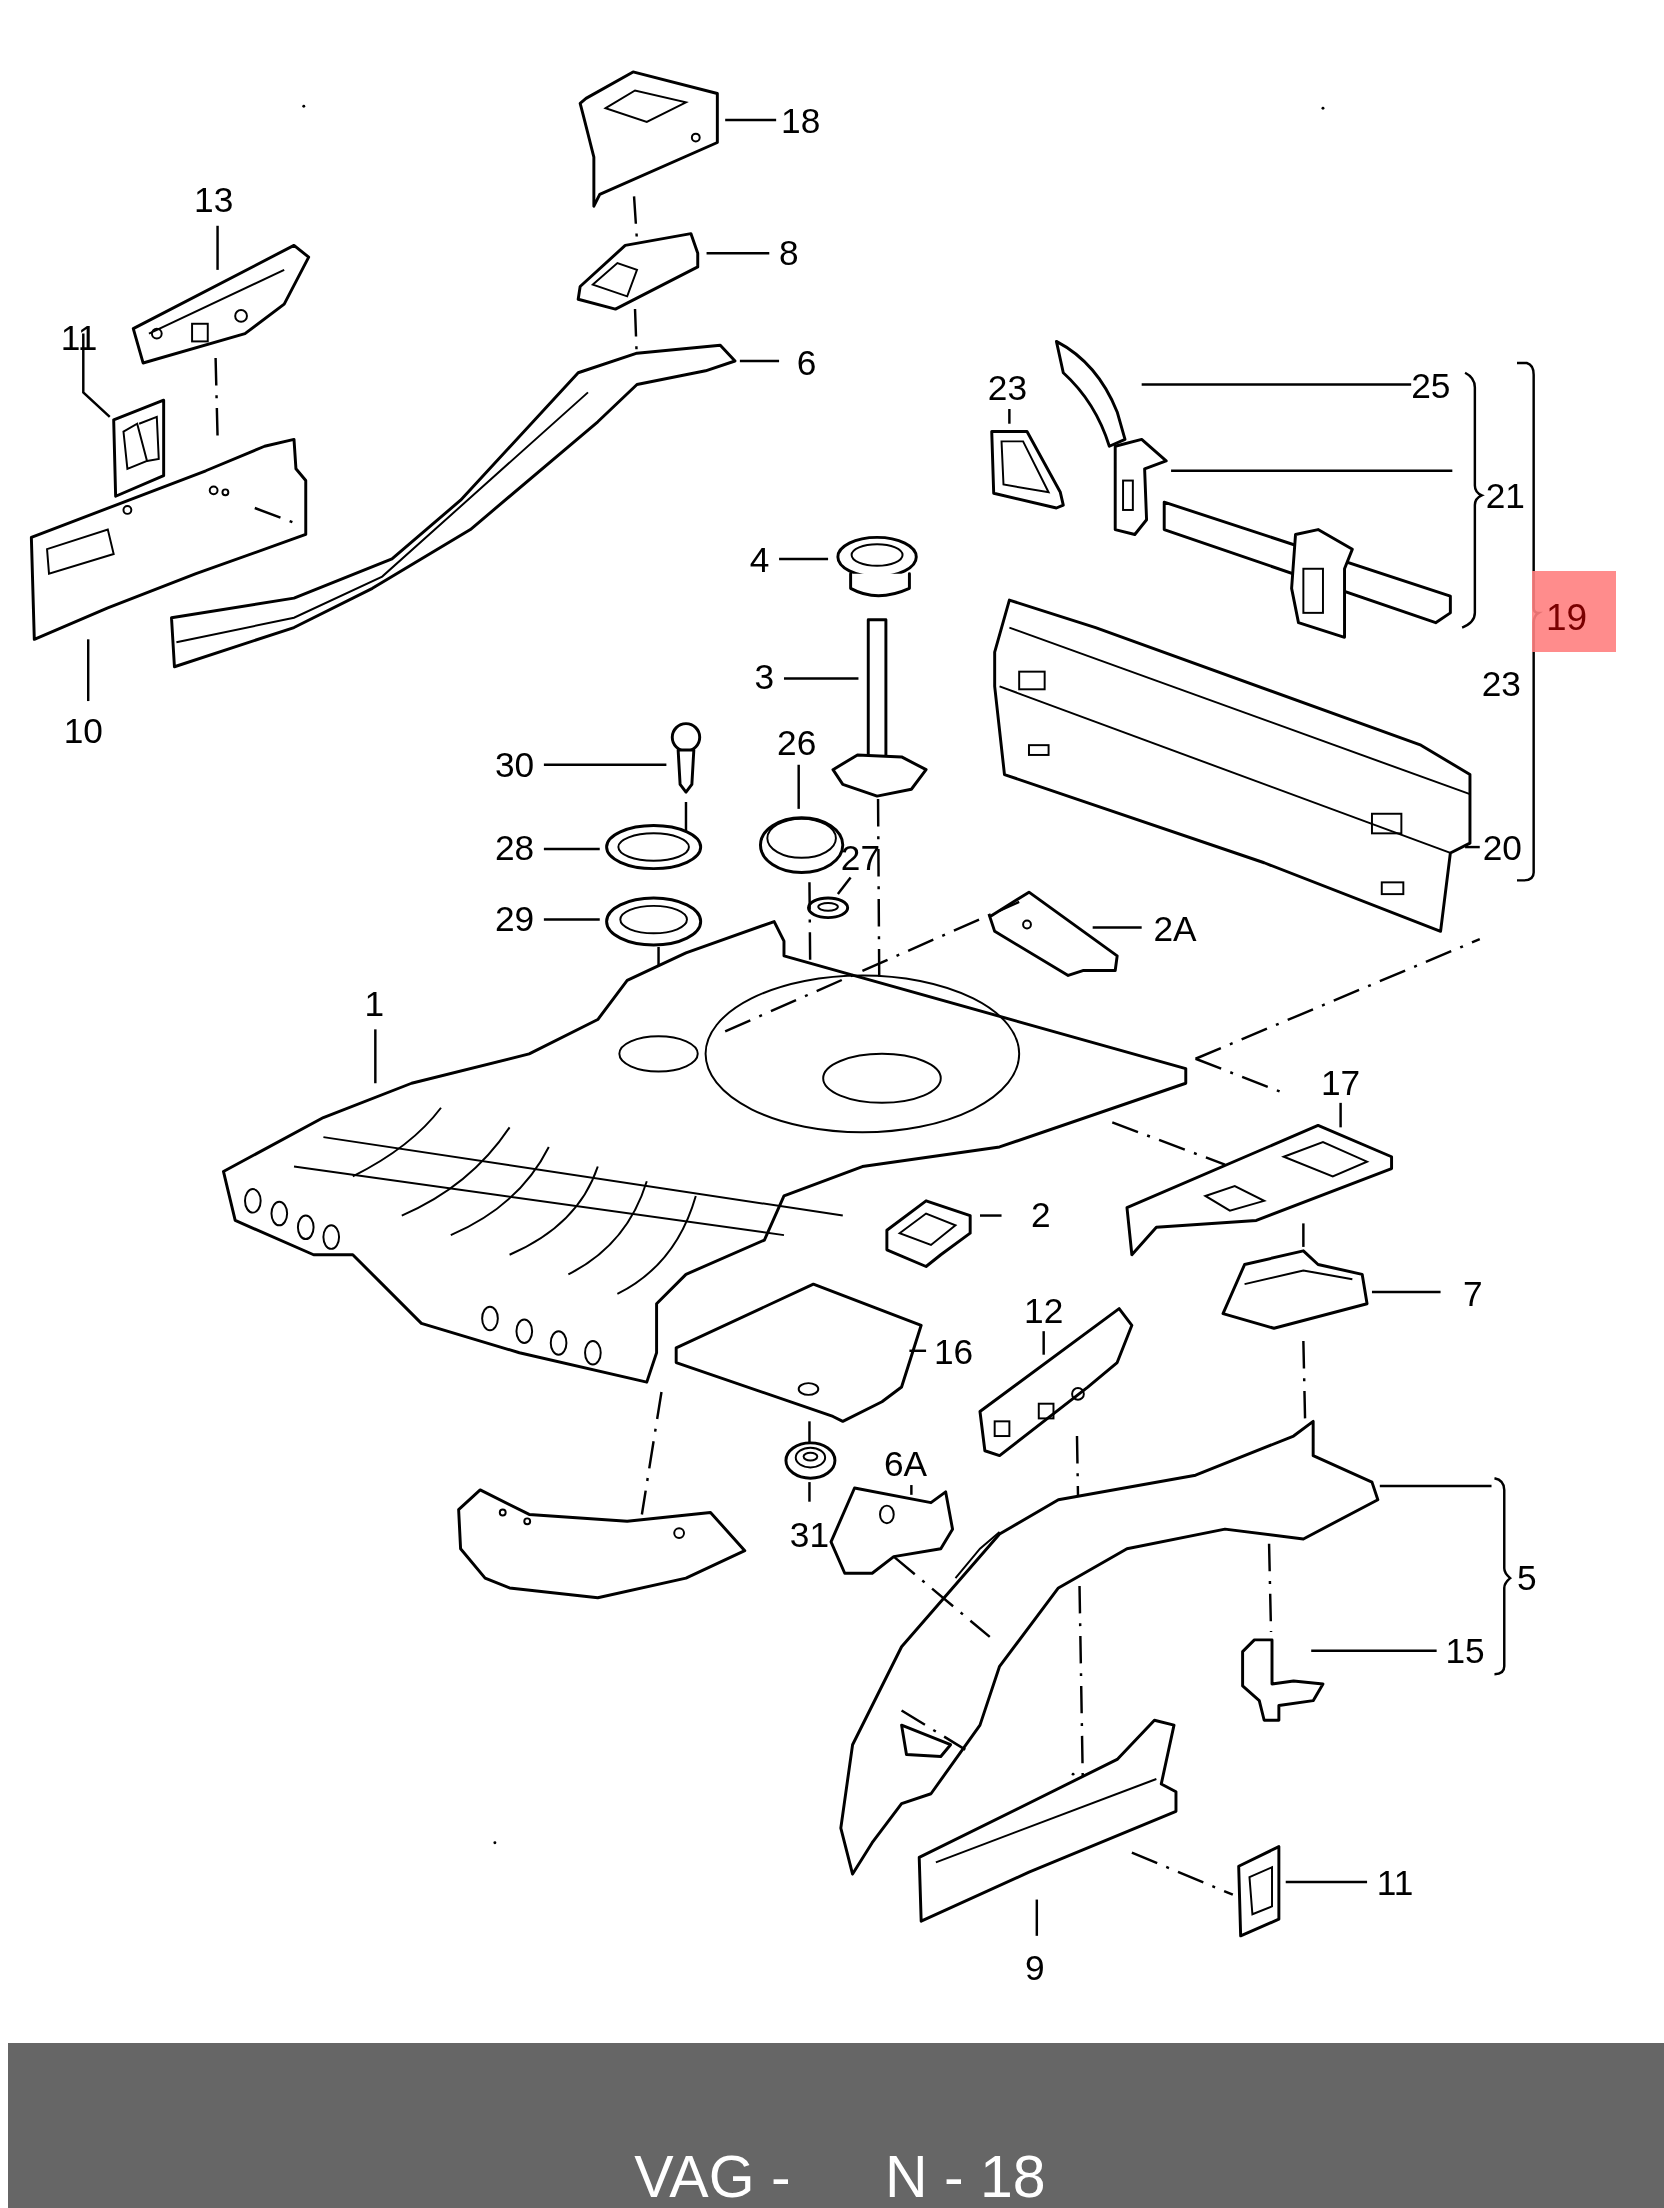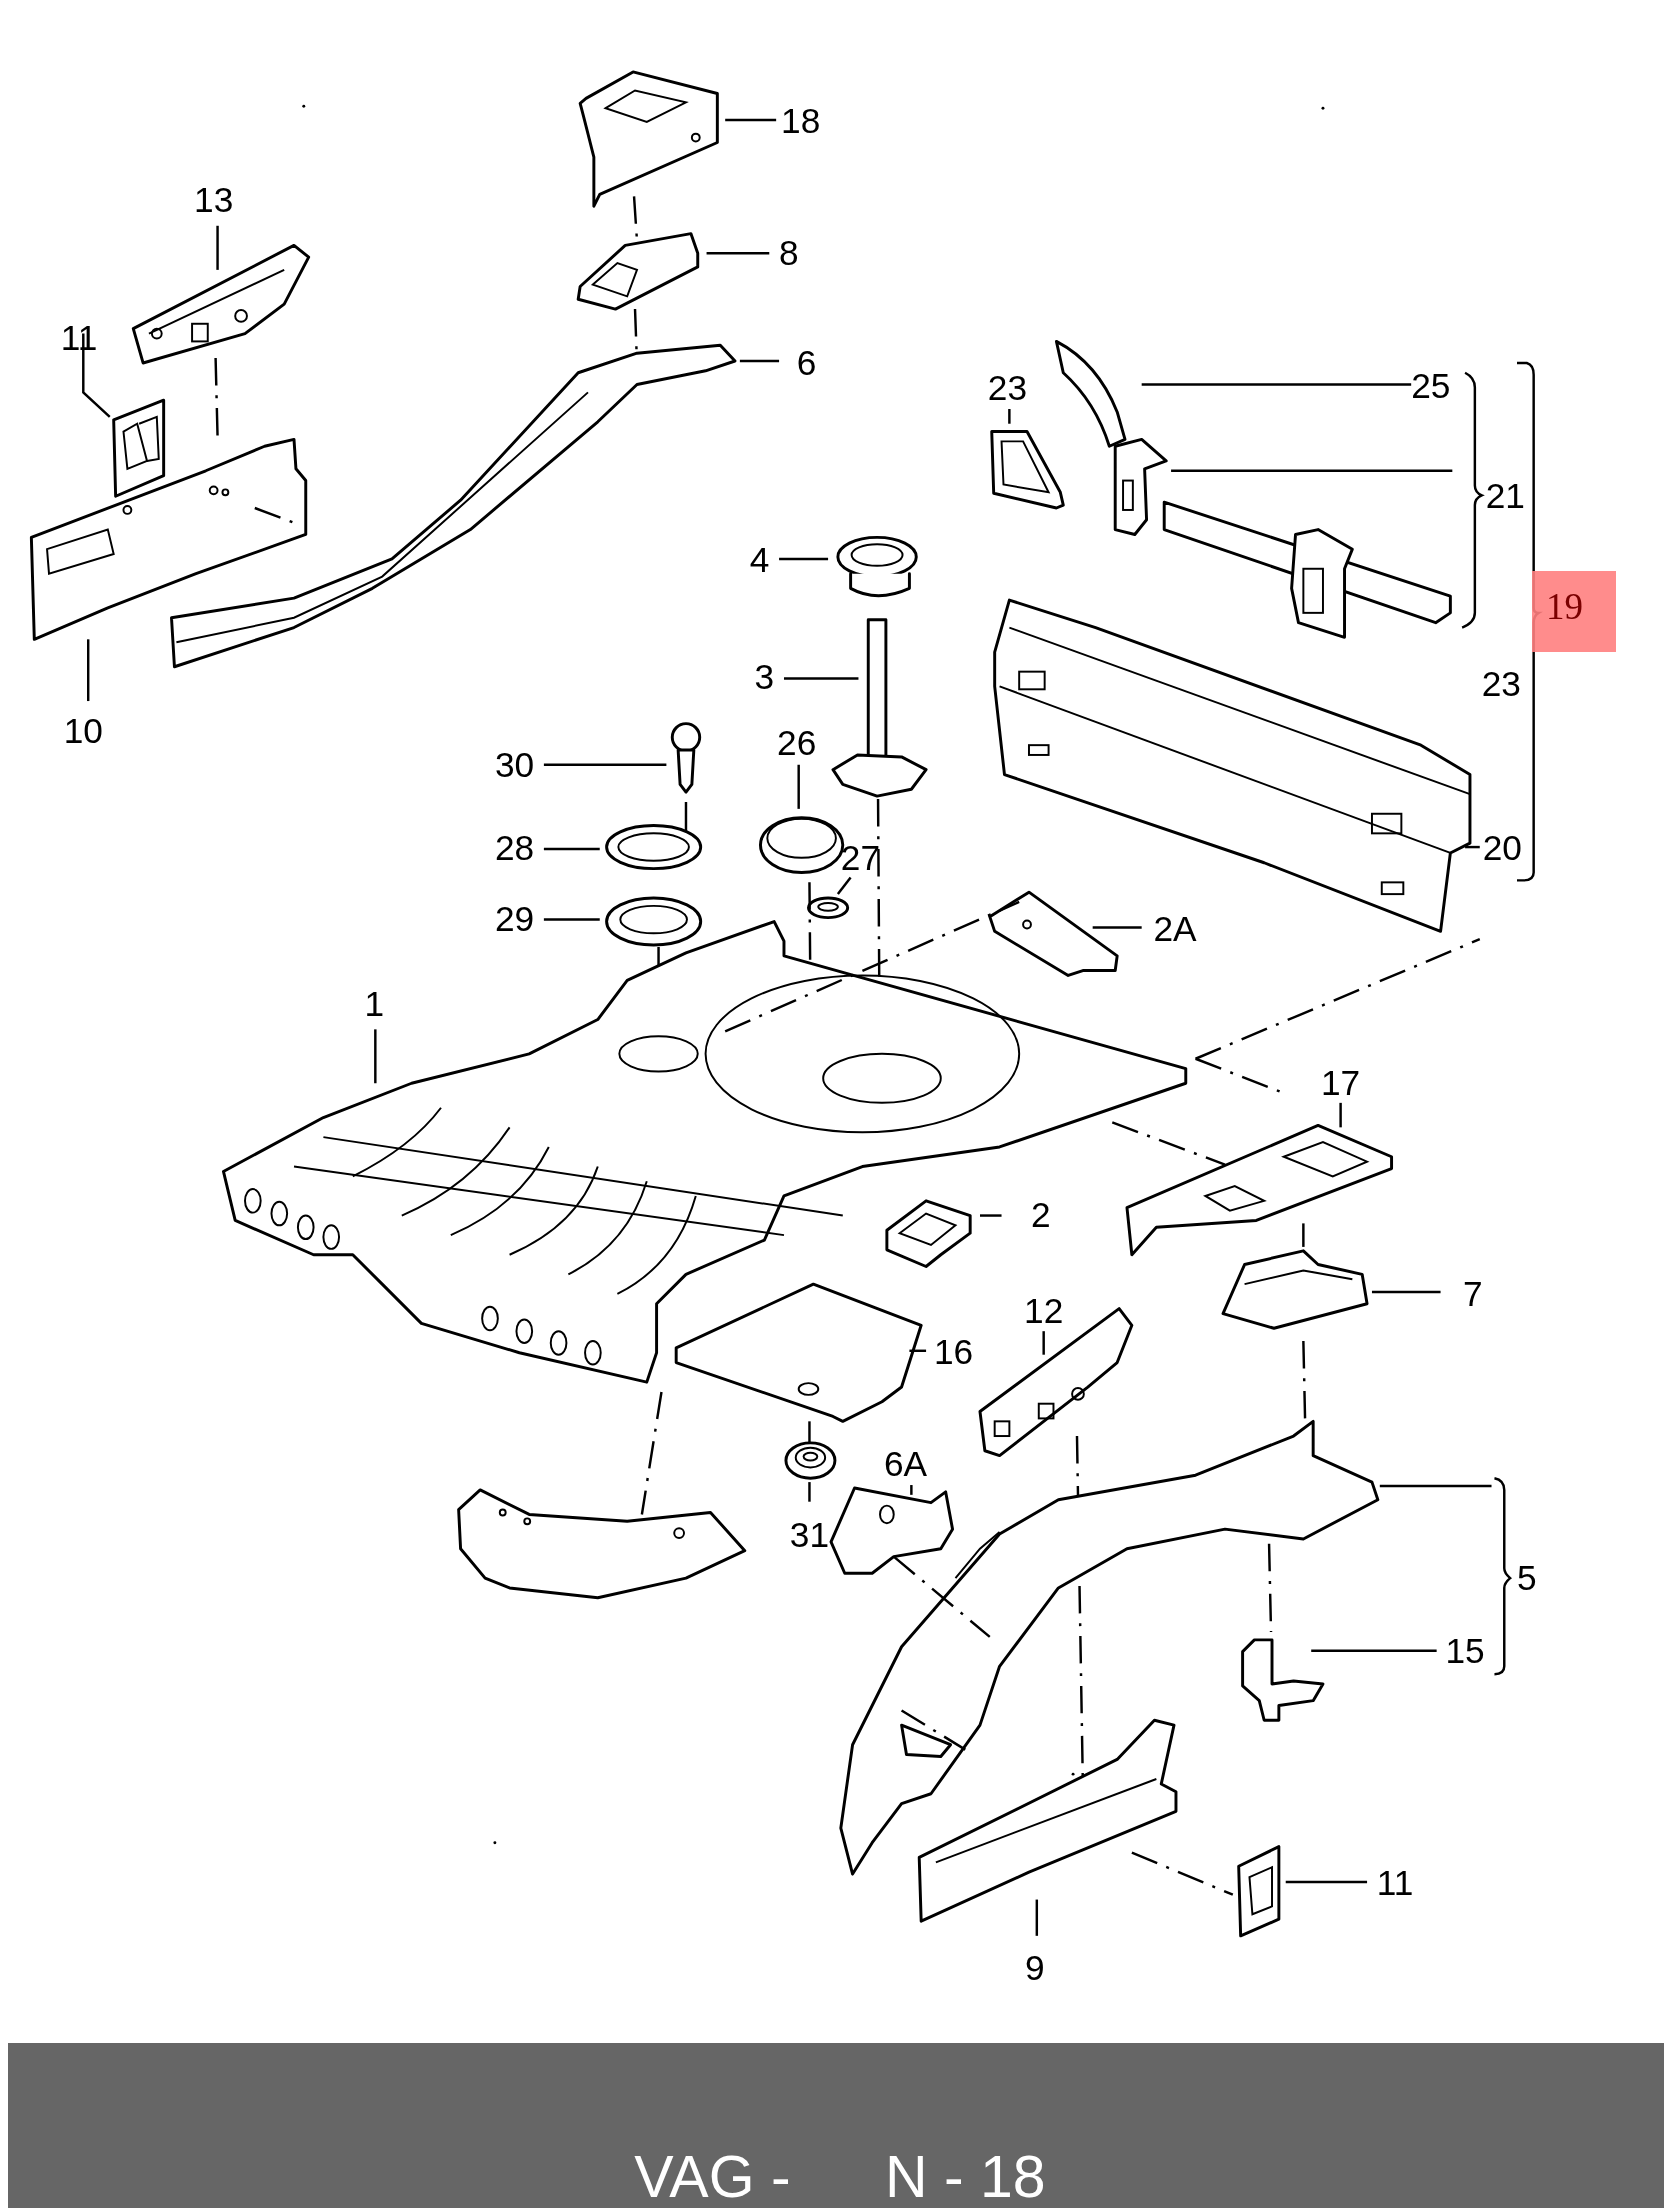--- a/index.html
+++ b/index.html
@@ -4,21 +4,21 @@
 <style>
   html, body { margin: 0; padding: 0; }
   body { width: 1664px; height: 2208px; background: #ffffff; position: relative; overflow: hidden; font-family: "Liberation Sans", sans-serif; }
   #diagram { position: absolute; left: 0; top: 0; width: 1664px; height: 2044px; }
   .callout { font-family: "Liberation Sans", sans-serif; font-size: 36px; fill: #000; }
   .part { fill: #fff; stroke: #000; stroke-width: 3; stroke-linejoin: round; stroke-linecap: round; }
   .line { stroke: #000; stroke-width: 2.5; fill: none; }
   .dash { stroke: #000; stroke-width: 2.5; fill: none; stroke-dasharray: 28 10 3 10; }
   .thin { stroke: #000; stroke-width: 2; fill: none; }
   .hl { position: absolute; left: 1532px; top: 571px; width: 84px; height: 81px; background: #ff7f7f; opacity: 0.9; }
-  .hl-text { position: absolute; left: 1546px; top: 585px; font-size: 37px; color: #7a0000; font-family: Liberation Serif, serif; }
+  .hl-text { position: absolute; left: 1546px; top: 597px; font-size: 37px; color: #7a0000; font-family: Liberation Sans, sans-serif; }
   #footer { position: absolute; left: 8px; top: 2043px; width: 1664px; height: 168px; background: #666666; display: flex; align-items: flex-end; justify-content: center; }
   #footer .ft { color: #fff; font-size: 59px; font-family: "Liberation Sans", sans-serif; letter-spacing: 0px; }
   #footer .gap { display: inline-block; width: 78px; }
 </style>
 </head>
 <body>
 
 <svg id="diagram" viewBox="0 0 1698 2085" xmlns="http://www.w3.org/2000/svg">
 
   <g>

